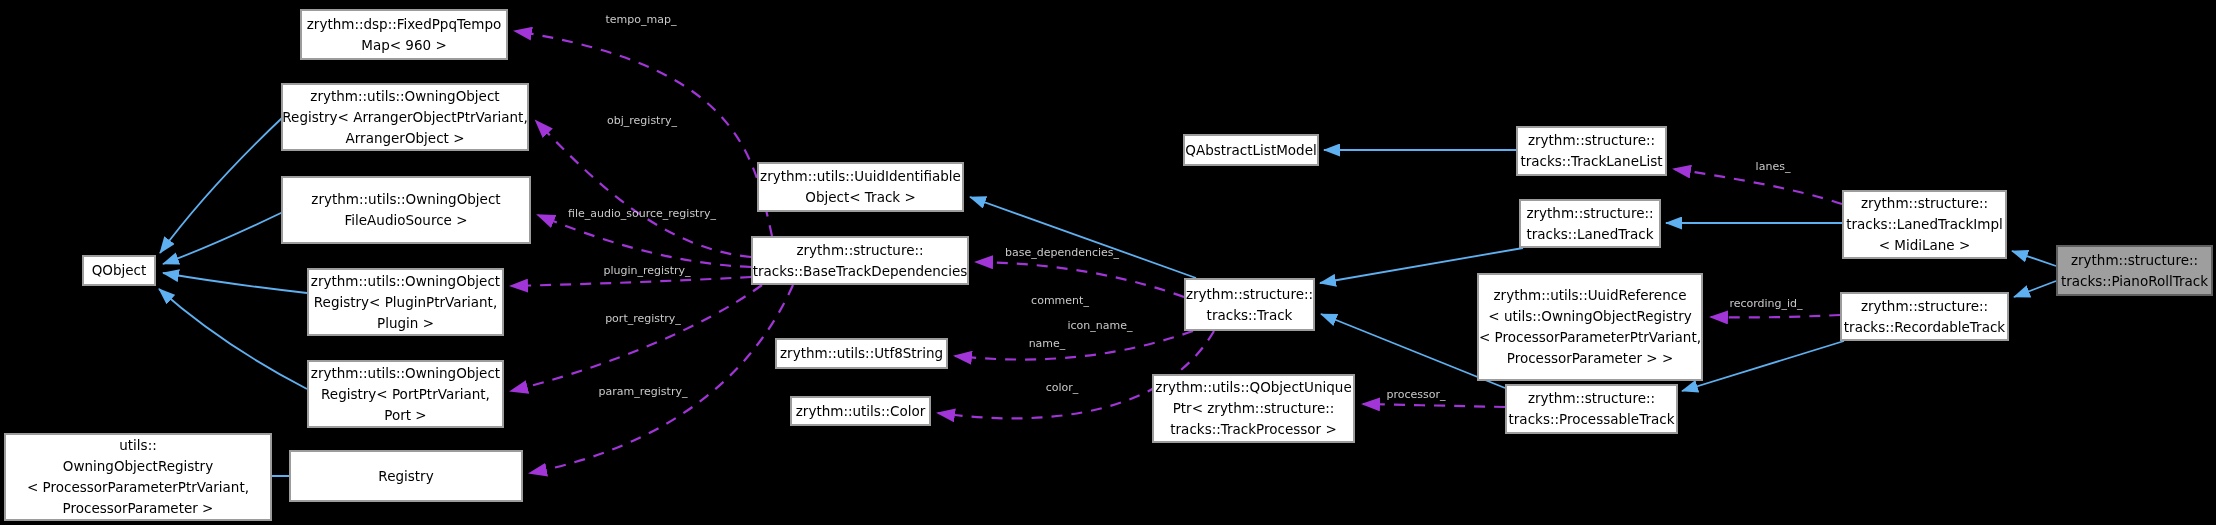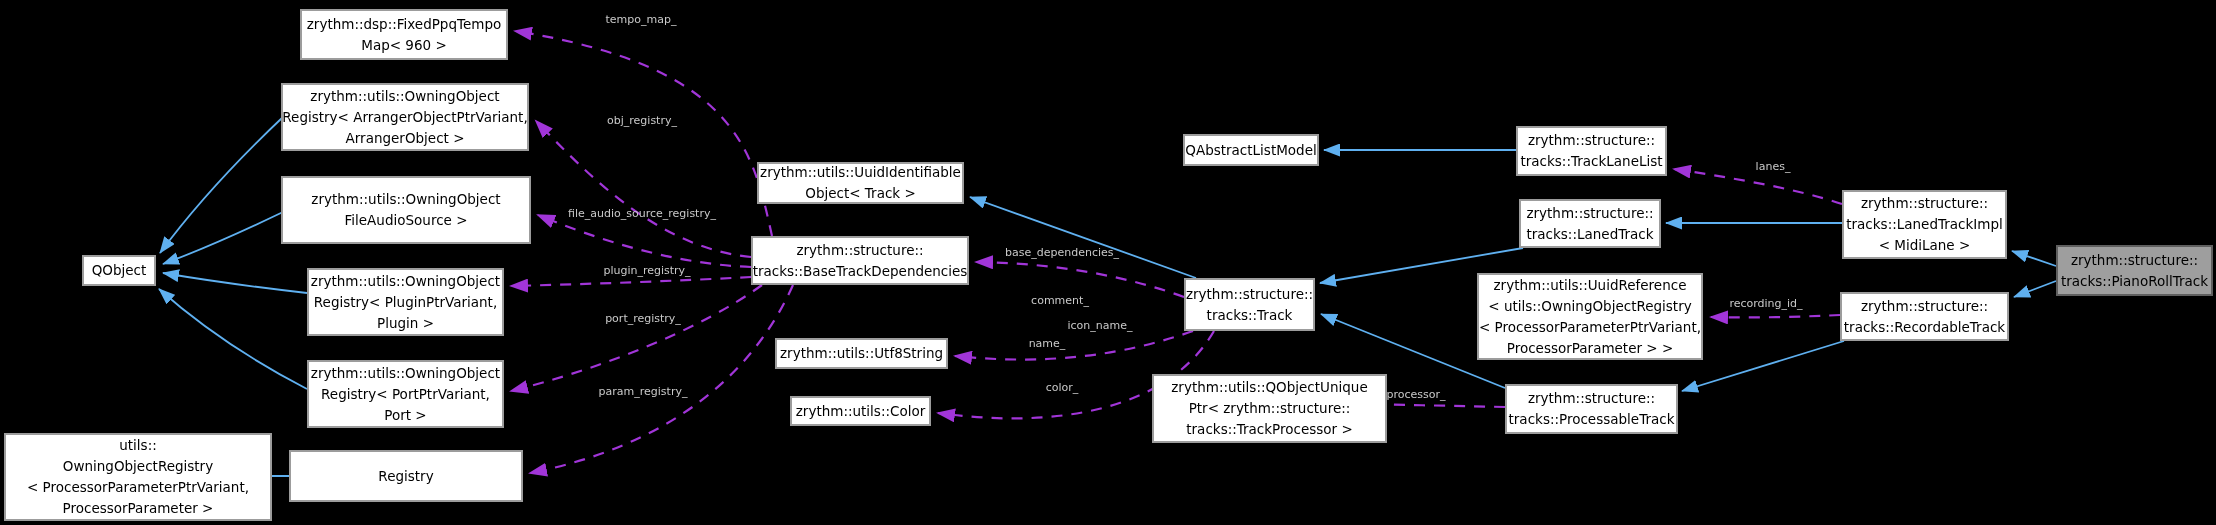--- a/index.html
+++ b/index.html
@@ -121,21 +121,21 @@
     <span>utils::</span>
     <span>OwningObjectRegistry</span>
     <span>&lt; ProcessorParameterPtrVariant,</span>
     <span>ProcessorParameter &gt;</span>
   </div>
 
   <div class="node" style="left:289px;top:450px;width:234px;height:52px">
     <span>Registry</span>
   </div>
 
-  <div class="node" style="left:757px;top:162px;width:207px;height:42px">
+  <div class="node" style="left:757px;top:162px;width:207px;height:50px">
     <span>zrythm::utils::UuidIdentifiable</span>
     <span>Object&lt; Track &gt;</span>
   </div>
 
   <div class="node" style="left:751px;top:236px;width:218px;height:49px">
     <span>zrythm::structure::</span>
     <span>tracks::BaseTrackDependencies</span>
   </div>
 
   <div class="node" style="left:775px;top:338px;width:173px;height:31px">
@@ -158,28 +158,28 @@
   <div class="node" style="left:1519px;top:199px;width:142px;height:49px">
     <span>zrythm::structure::</span>
     <span>tracks::LanedTrack</span>
   </div>
 
   <div class="node" style="left:1184px;top:278px;width:131px;height:53px">
     <span>zrythm::structure::</span>
     <span>tracks::Track</span>
   </div>
 
-  <div class="node" style="left:1477px;top:273px;width:226px;height:87px">
+  <div class="node" style="left:1477px;top:273px;width:226px;height:108px">
     <span>zrythm::utils::UuidReference</span>
     <span>&lt; utils::OwningObjectRegistry</span>
     <span>&lt; ProcessorParameterPtrVariant,</span>
     <span>ProcessorParameter &gt; &gt;</span>
   </div>
 
-  <div class="node" style="left:1152px;top:374px;width:235px;height:69px">
+  <div class="node" style="left:1152px;top:374px;width:203px;height:69px">
     <span>zrythm::utils::QObjectUnique</span>
     <span>Ptr&lt; zrythm::structure::</span>
     <span>tracks::TrackProcessor &gt;</span>
   </div>
 
   <div class="node" style="left:1505px;top:384px;width:173px;height:50px">
     <span>zrythm::structure::</span>
     <span>tracks::ProcessableTrack</span>
   </div>
 

